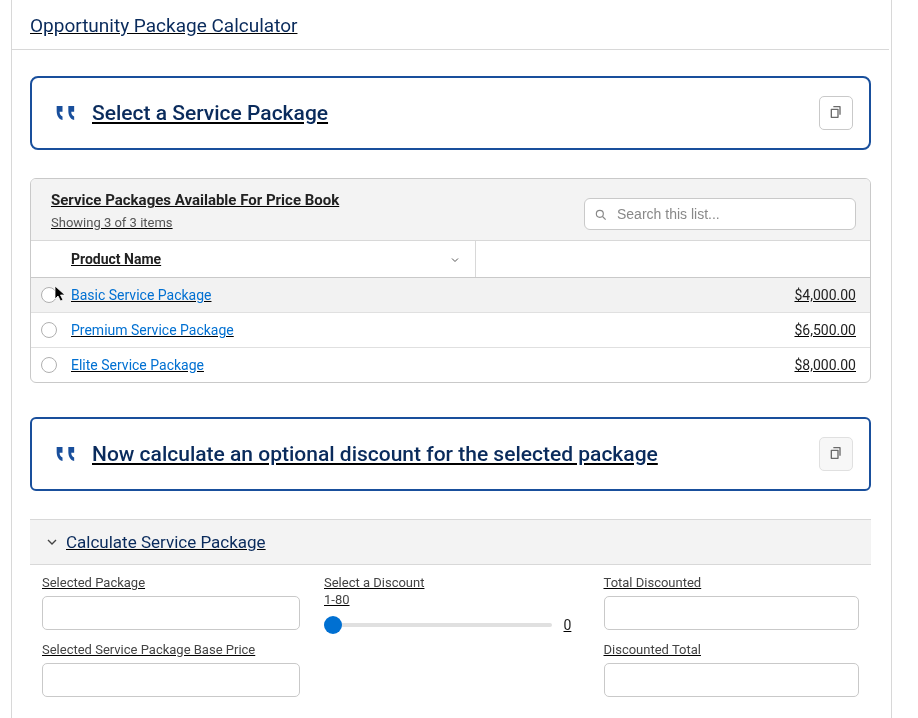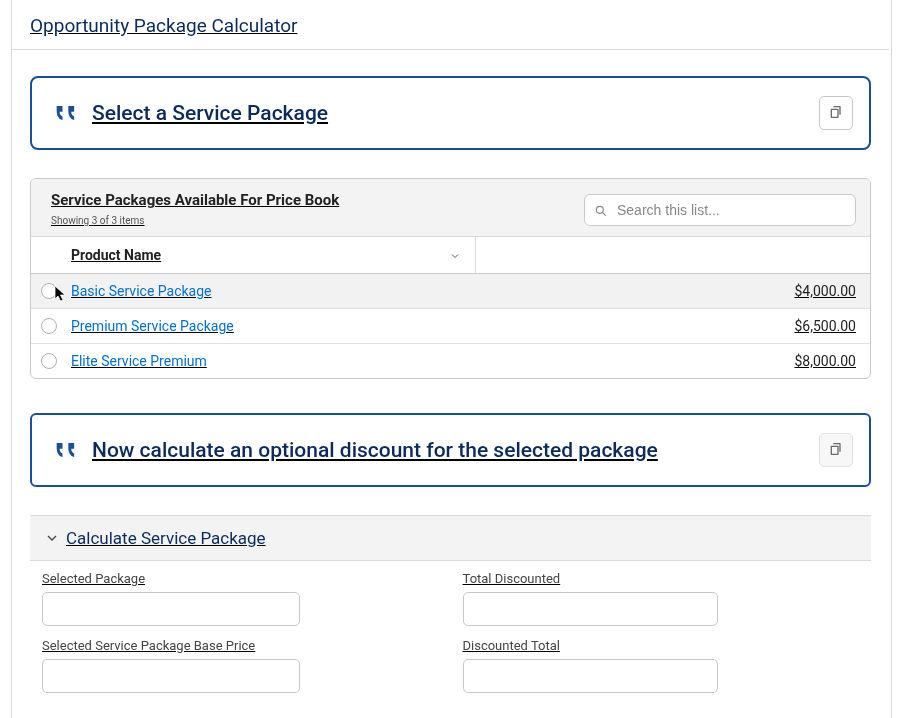--- a/index.html
+++ b/index.html
@@ -94,21 +94,21 @@
       display: flex;
       flex-direction: column;
     }
     .table-header-title {
       font-size: 15px;
       font-weight: 700;
       color: #222;
       margin-bottom: 6px;
     }
     .table-header-sub {
-      font-size: 10px;
+      font-size: 13px;
       color: #555;
     }
     .search-wrapper {
       position: relative;
     }
     .search-input {
       width: 272px;
       height: 32px;
       border: 1px solid #c9c9c9;
       border-radius: 6px;
@@ -349,21 +349,21 @@
       <span class="product-name">Basic Service Package</span>
       <span class="list-price">$4,000.00</span>
     </div>
     <div class="table-row">
       <span class="radio-circle"></span>
       <span class="product-name">Premium Service Package</span>
       <span class="list-price">$6,500.00</span>
     </div>
     <div class="table-row">
       <span class="radio-circle"></span>
-      <span class="product-name">Elite Service Premium</span>
+      <span class="product-name">Elite Service Package</span>
       <span class="list-price">$8,000.00</span>
     </div>
   </div>
 
   <div class="callout-box" style="margin-bottom:28px;border-radius:6px;">
     <span class="quote-icon">
       <svg viewBox="0 0 24 24">
           <path d="M4 6h5v5H6.5c0 2 1 3.5 2.5 4v3C5 17 4 13 4 10V6zm10 0h5v5h-2.5c0 2 1 3.5 2.5 4v3c-4-1-5-5-5-8V6z"></path>
         </svg>
     </span>
@@ -387,20 +387,30 @@
   </div>
 
   <div class="form-row">
     <div class="form-col">
       <label class="form-label">Selected Package</label>
       <input class="text-input" type="text" style="">
       <label class="form-label">Selected Service Package Base Price</label>
       <input class="text-input" type="text" style="">
     </div>
 
+    <div class="form-col">
+      <label class="form-label" style="margin-bottom:2px;">Select a Discount</label>
+      <div class="form-sublabel">1-80</div>
+      <div class="slider-row">
+        <div class="slider-track">
+          <div class="slider-thumb" style="left:4%;"></div>
+        </div>
+        <span class="slider-value">0</span>
+      </div>
+    </div>
 
     <div class="form-col">
       <label class="form-label">Total Discounted</label>
       <input class="text-input" type="text" style="width: 255px;">
       <label class="form-label">Discounted Total</label>
       <input class="text-input" type="text" style="width: 255px;">
     </div>
   </div>
 
 </div>

